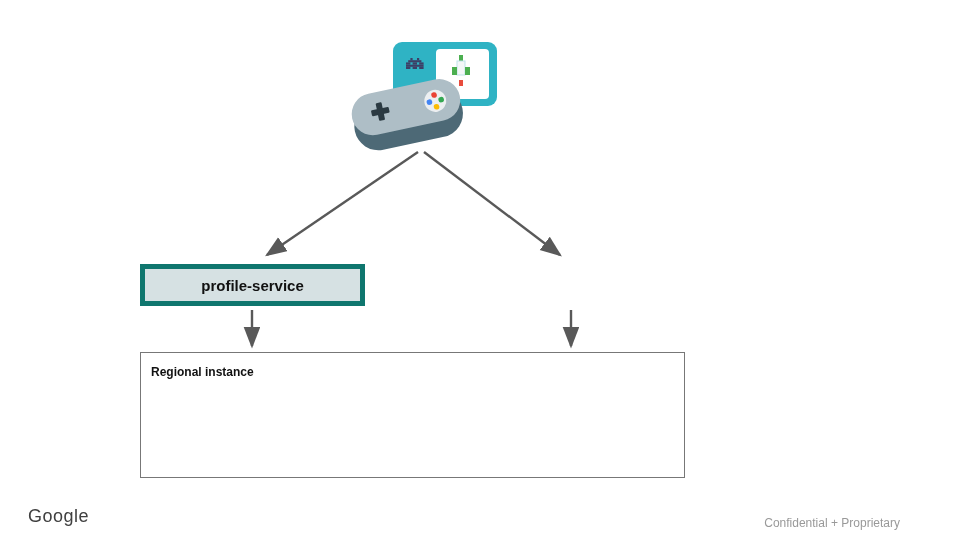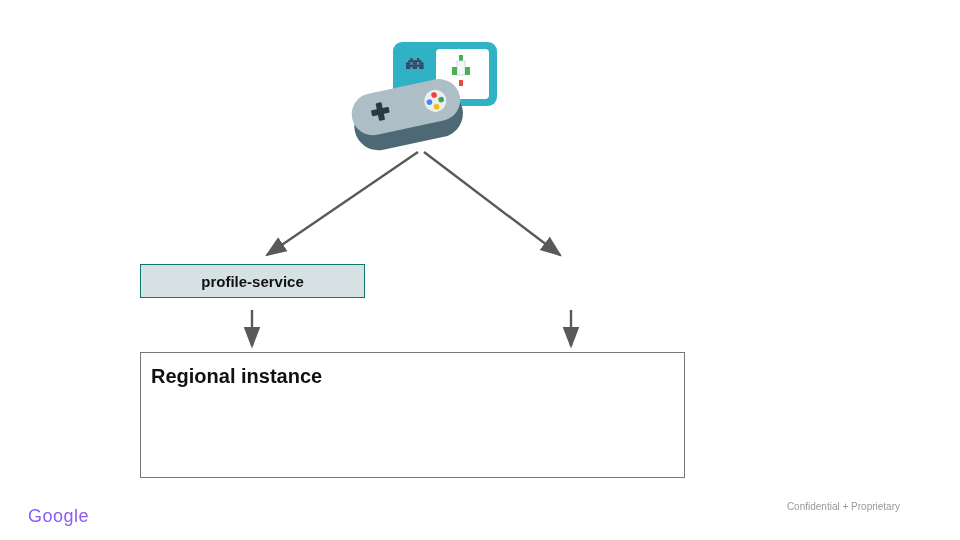--- a/index.html
+++ b/index.html
@@ -17,23 +17,23 @@
   }
   .overlay-svg {
     position: absolute;
     left: 0; top: 0;
     width: 960px; height: 540px;
     pointer-events: none;
   }
   .service-box {
     position: absolute;
     top: 264px;
-    height: 34px;
+    height: 42px;
     background: #d6e1e3;
-    border: 1px solid #0f766e;
+    border: 5px solid #0f766e;
     box-sizing: border-box;
     display: flex;
     align-items: center;
     justify-content: center;
     font-weight: bold;
     font-size: 15px;
     color: #111111;
   }
   .service-box.profile { left: 140px; width: 225px; }
   .service-box.matchmaking { left: 458px; width: 227px; }
@@ -45,37 +45,37 @@
     height: 126px;
     background: #ffffff;
     border: 1px solid #777777;
     box-sizing: border-box;
   }
   .regional-label {
     position: absolute;
     left: 10px;
     top: 12px;
     font-weight: bold;
-    font-size: 20px;
+    font-size: 12px;
     color: #111111;
   }
   .footer-brand {
     position: absolute;
     left: 28px;
     top: 506px;
     font-size: 18px;
     letter-spacing: 0.5px;
-    color: #8b5cf6;
+    color: #404040;
     font-weight: 500;
   }
   .footer-note {
     position: absolute;
     right: 60px;
-    top: 501px;
-    font-size: 10px;
+    top: 516px;
+    font-size: 12px;
     color: #999999;
   }
 </style>
 </head>
 <body>
 
 <div class="slide">
 
   <svg class="overlay-svg" viewBox="0 0 960 540">
     <defs>

